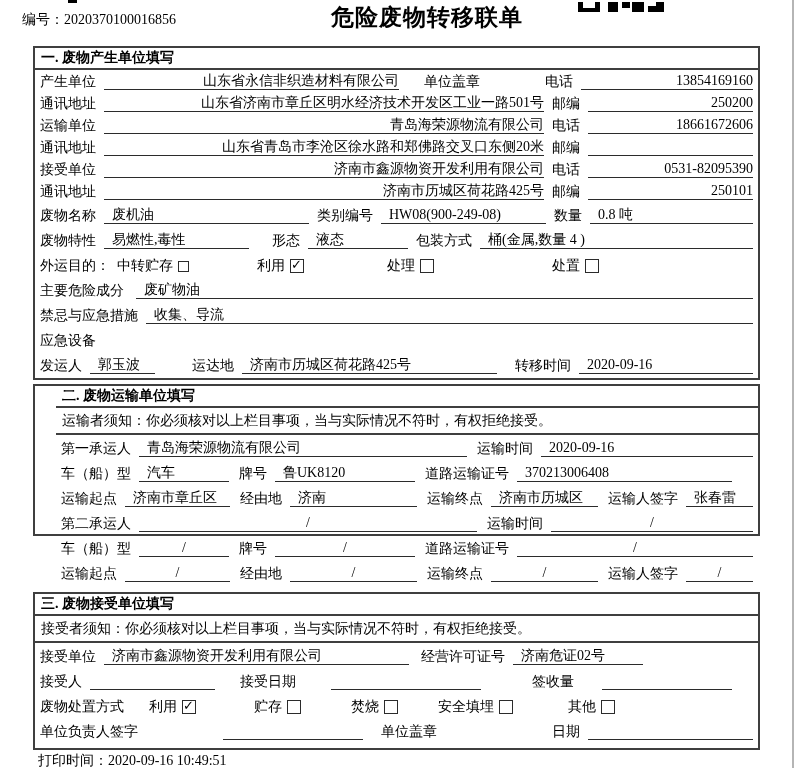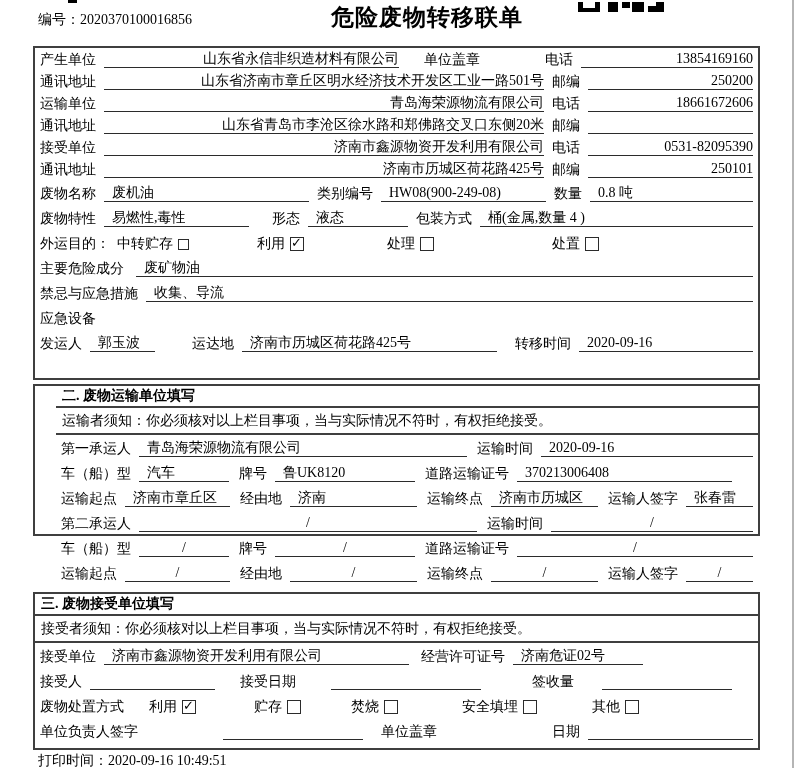--- a/index.html
+++ b/index.html
@@ -1,18 +1,18 @@
 <!DOCTYPE html>
 <html><head>
 <meta charset="utf-8">
 <style>
   html,body{margin:0;padding:0;background:#ffffff;}
   .page{position:relative;width:796px;height:768px;background:#fff;overflow:hidden;
         font-family:"Liberation Serif","DejaVu Serif",serif;color:#000;font-size:14px;}
-  .serial{position:absolute;left:38px;top:11px;white-space:nowrap;}
+  .serial{position:absolute;left:22px;top:11px;white-space:nowrap;}
   .doc-title{position:absolute;left:331px;top:2px;font-size:23px;font-weight:bold;letter-spacing:1px;white-space:nowrap;}
   .qr-frag{position:absolute;left:578px;top:0;}
   .tl-artifact{position:absolute;left:68px;top:0;width:9px;height:3px;background:#000;}
   .right-edge{position:absolute;right:2px;top:0;width:2px;height:768px;background:#b5b5b5;}
 
   .section{position:absolute;left:33px;width:727px;border:2px solid #3f3f3f;box-sizing:border-box;background:#fff;}
   .s1{top:46px;height:334px;}
   .s2{top:384px;height:152px;padding-left:21px;}
   .s3{top:592px;height:158px;}
   .sec-title{height:20px;line-height:20px;font-weight:bold;border-bottom:2px solid #3f3f3f;padding-left:6px;font-size:14px;}
@@ -56,20 +56,21 @@
     </svg>
   </div>
 
   <div class="serial">
     <span>编号：</span><span>2020370100016856</span>
   </div>
 
   <div class="doc-title">危险废物转移联单</div>
 
   <div class="section s1">
+    <div class="sec-title">一. 废物产生单位填写</div>
 
     <div class="row r22">
       <span class="lbl mr8">产生单位</span>
       <span class="val" style="width:295px">山东省永信非织造材料有限公司</span>
       <span class="lbl" style="margin-left:25px">单位盖章</span>
       <span class="lbl mr8" style="margin-left:65px">电话</span>
       <span class="val fx">13854169160</span>
     </div>
 
     <div class="row r22">
@@ -255,21 +256,21 @@
         <span class="cb checked"></span>
       </span>
       <span class="opt" style="margin-left:58px">
         <span>贮存</span>
         <span class="cb"></span>
       </span>
       <span class="opt" style="margin-left:50px">
         <span>焚烧</span>
         <span class="cb"></span>
       </span>
-      <span class="opt" style="margin-left:64px">
+      <span class="opt" style="margin-left:40px">
         <span>安全填埋</span>
         <span class="cb"></span>
       </span>
       <span class="opt" style="margin-left:55px">
         <span>其他</span>
         <span class="cb"></span>
       </span>
     </div>
 
     <div class="row r25">

